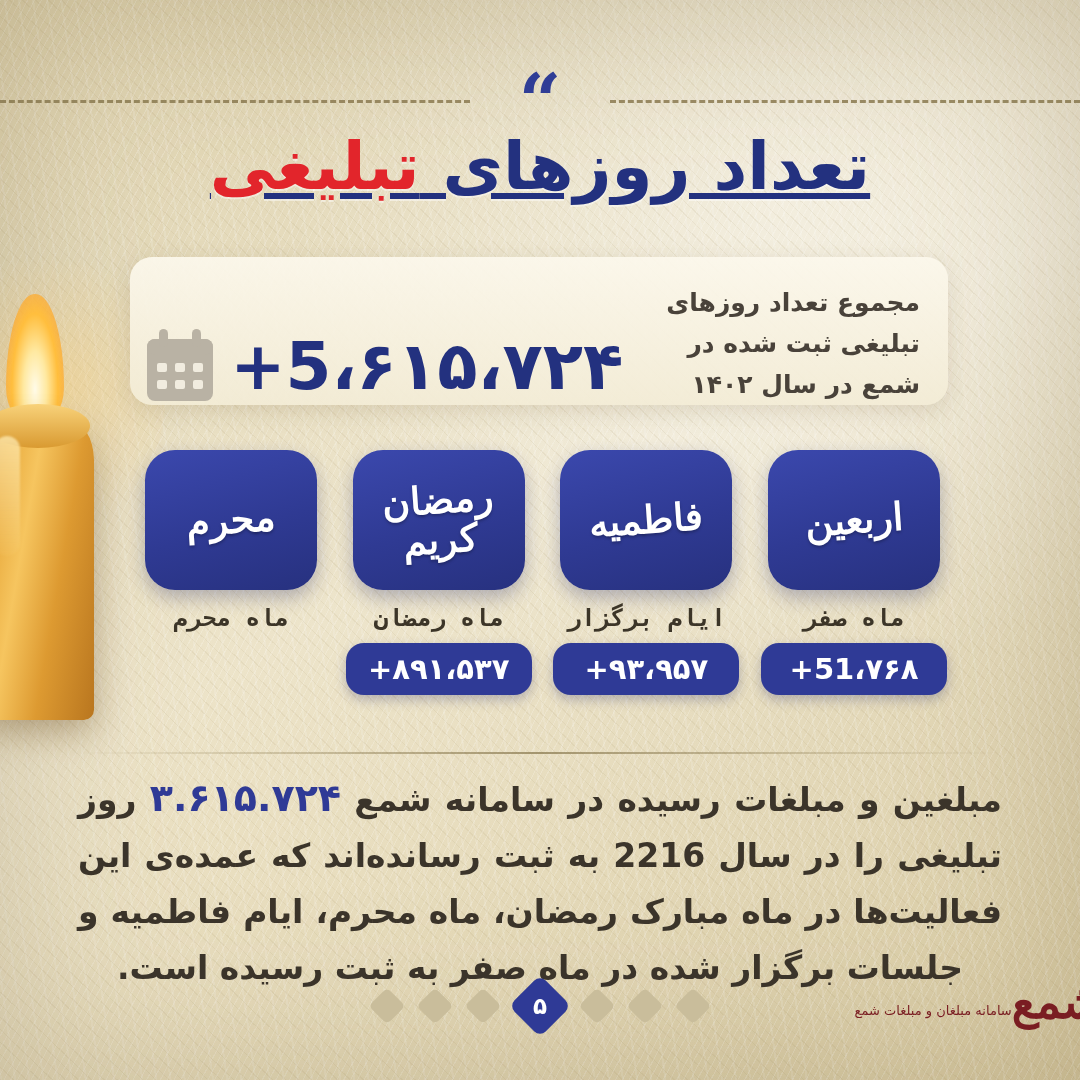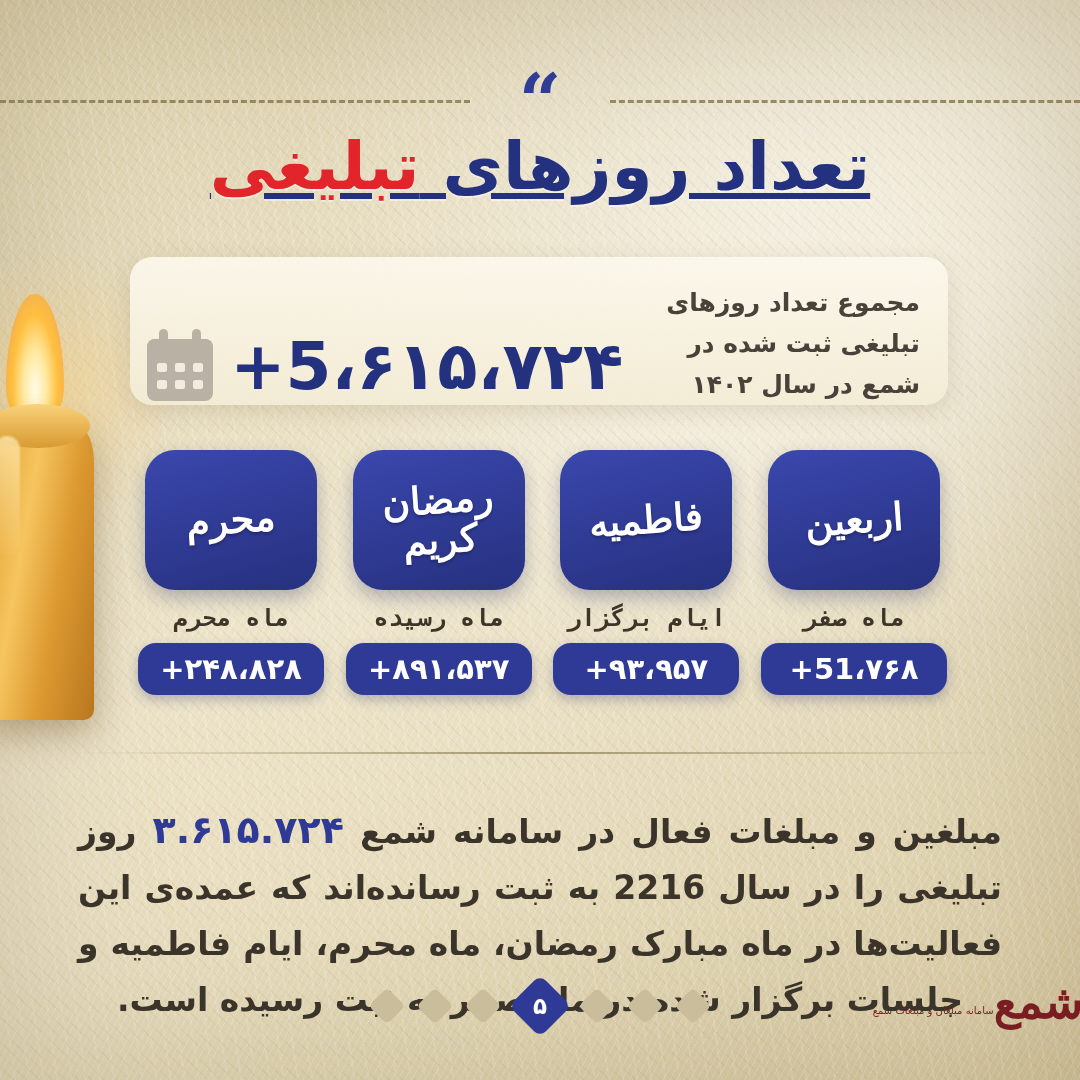--- a/index.html
+++ b/index.html
@@ -271,21 +271,20 @@
     line-height: 56px;
     color: #3b342a;
     font-weight: 700;
     z-index: 3;
   }
   .paragraph .num {
     color: #2f3a96;
     font-size: 38px;
     direction: ltr;
     display: inline-block;
-    margin-top: 32px;
   }
 
   
   .footer-dots {
     position: absolute;
     bottom: 52px;
     left: 0;
     right: 0;
     display: flex;
     justify-content: center;
@@ -330,21 +329,21 @@
   }
   .brand-mark {
     font-size: 46px;
     color: #7a1d22;
     font-family: "DejaVu Serif", "Liberation Serif", serif;
     font-weight: 700;
     line-height: 1;
   }
   .brand-caption {
     margin-top: 16px;
-    font-size: 10px;
+    font-size: 13px;
     color: #7a1d22;
     letter-spacing: .5px;
     white-space: nowrap;
   }
 </style>
 </head>
 <body>
 
 <div id="poster">
 
@@ -397,38 +396,37 @@
         <div class="calligraphy">فاطمیه</div>
       </div>
       <div class="month-name">ایام برگزار</div>
       <div class="month-count">+۹۳،۹۵۷</div>
     </div>
 
     <div class="month">
       <div class="month-tile">
         <div class="calligraphy">رمضان کریم</div>
       </div>
-      <div class="month-name">ماه رسیده</div>
+      <div class="month-name">ماه رمضان</div>
       <div class="month-count">+۸۹۱،۵۳۷</div>
     </div>
 
     <div class="month">
       <div class="month-tile">
         <div class="calligraphy">محرم</div>
       </div>
       <div class="month-name">ماه محرم</div>
-      <div class="month-count">+۲۴۸،۸۲۸</div>
     </div>
 
   </div>
 
   <div class="hr-thin"></div>
 
   <div class="paragraph">
-    <span>مبلغین و مبلغات فعال در سامانه شمع </span><span class="num">۳.۶۱۵.۷۲۴</span><span> روز تبلیغی را در سال 2216 به ثبت رسانده‌اند که عمده‌ی این فعالیت‌ها در ماه مبارک رمضان، ماه محرم، ایام فاطمیه و جلسات برگزار شده در ماه صفر به ثبت رسیده است.</span>
+    <span>مبلغین و مبلغات رسیده در سامانه شمع </span><span class="num">۳.۶۱۵.۷۲۴</span><span> روز تبلیغی را در سال 2216 به ثبت رسانده‌اند که عمده‌ی این فعالیت‌ها در ماه مبارک رمضان، ماه محرم، ایام فاطمیه و جلسات برگزار شده در ماه صفر به ثبت رسیده است.</span>
   </div>
 
   <div class="footer-dots">
     <div class="dot"></div>
     <div class="dot"></div>
     <div class="dot"></div>
     <div class="dot active">
         <span>۵</span>
       </div>
     <div class="dot"></div>

